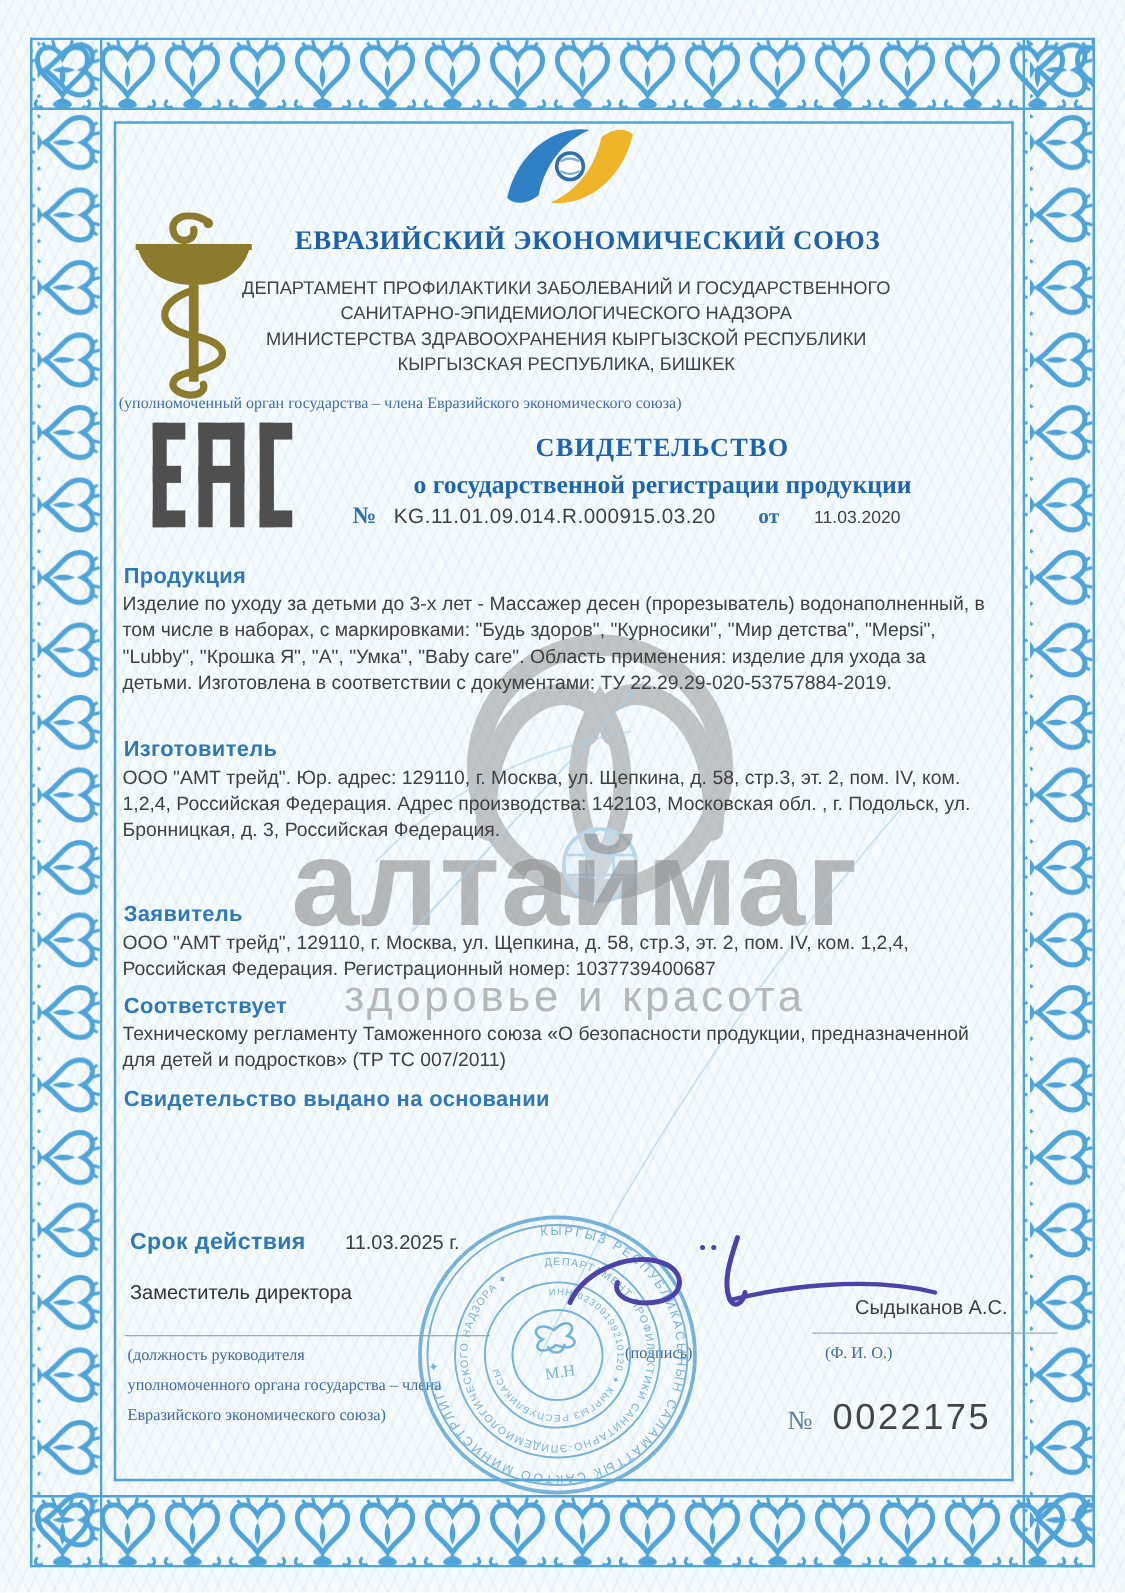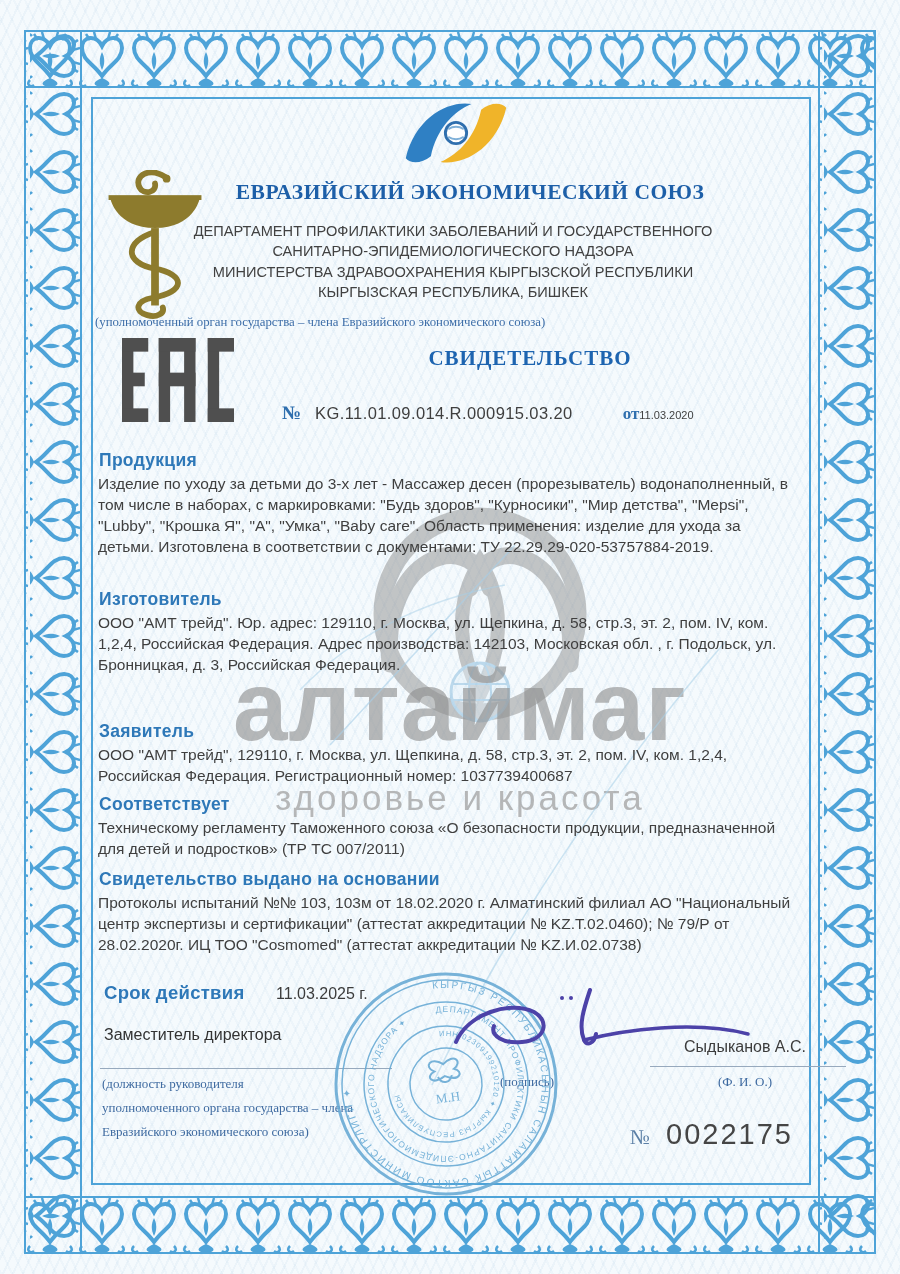--- a/index.html
+++ b/index.html
@@ -27,42 +27,42 @@
     font-family:"Liberation Serif",serif;font-size:12.8px;color:#3c6da8;}
   .doc-title{left:250px;top:346px;width:560px;text-align:center;
     font-family:"Liberation Serif",serif;font-weight:bold;font-size:21px;
     color:#1d64b0;letter-spacing:1px;}
   .doc-subtitle{left:250px;top:377px;width:560px;text-align:center;
     font-family:"Liberation Serif",serif;font-weight:bold;font-size:20.5px;
     color:#1d64b0;}
   .number-row{left:282px;top:402px;display:flex;align-items:baseline;}
   .num-label{font-family:"Liberation Serif",serif;font-weight:bold;font-size:19px;color:#2f6fae;}
   .num-value{font-size:16.5px;color:#3f3f3f;letter-spacing:.4px;margin-left:14px;}
-  .date-label{font-family:"Liberation Serif",serif;font-weight:bold;font-size:17px;color:#2f6fae;margin-left:50px;}
-  .date-value{font-size:11px;color:#3f3f3f;margin-left:0;}
+  .date-label{font-family:"Liberation Serif",serif;font-weight:bold;font-size:17px;color:#2f6fae;margin-left:34px;}
+  .date-value{font-size:14px;color:#3f3f3f;margin-left:28px;}
 
   .section{left:98px;width:702px;}
   .sec-h{margin:1px;font-family:Liberation Sans, sans-serif;font-weight:bold;
     font-size:17.5px;color:#2e78b8;letter-spacing:.3px;}
   .sec-b{margin:3px 0 0 0;font-size:15.5px;line-height:1.35;color:#3f3f3f;}
 
   .validity{left:103px;top:981px;}
   .validity .sec-h{display:inline-block;font-size:18.5px;}
   .validity-value{display:inline-block;margin-left:26px;font-size:16px;color:#3c3c3c;}
 
   .position-title{left:104px;top:1026px;font-size:16px;color:#333333;}
   .sig-line{border-top:1.5px solid #97a9bd;height:0;}
   .line-left{left:100px;top:1068px;width:292px;}
   .line-right{left:650px;top:1066px;width:196px;}
   .caption{font-family:Liberation Serif, serif;font-size:13px;color:#3e6aa0;}
   .cap-l1{left:102px;top:1076px;}
   .cap-l2{left:102px;top:1100px;}
   .cap-l3{left:102px;top:1124px;}
   .cap-sign{left:462px;top:1074px;width:130px;text-align:center;}
-  .cap-fio{left:660px;top:1074px;width:170px;text-align:center;}
+  .cap-fio{left:660px;top:1074px;width:170px;}
   .officer-name{left:660px;top:1038px;width:170px;text-align:center;font-size:16px;color:#3c3c3c;}
 
   .serial{left:630px;top:1118px;display:flex;align-items:baseline;}
   .serial-label{font-family:"Liberation Serif",serif;font-size:21px;color:#5b7fa6;}
   .serial-value{font-size:29px;color:#454545;letter-spacing:2px;margin-left:16px;}
 
   .wm-brand{left:90px;top:650px;width:740px;text-align:center;
     font-weight:bold;font-size:98px;color:#8f8f8f;opacity:.62;letter-spacing:1px;}
   .wm-tagline{left:90px;top:778px;width:740px;text-align:center;
     font-size:35px;color:#9e9e9e;opacity:.72;letter-spacing:3px;}
@@ -176,20 +176,21 @@
         <rect x="71" y="0" width="13" height="80"></rect>
         <rect x="42" y="0" width="42" height="13"></rect>
         <rect x="42" y="33" width="42" height="13"></rect>
       <rect x="98" y="0" width="13" height="80"></rect>
         <rect x="98" y="0" width="30" height="13"></rect>
         <rect x="98" y="67" width="30" height="13"></rect>
     </g>
   </svg>
 
   <div class="content doc-title">СВИДЕТЕЛЬСТВО</div>
+  <div class="content doc-subtitle">о государственной регистрации продукции</div>
   <div class="content number-row">
     <span class="num-label">№</span>
     <span class="num-value">KG.11.01.09.014.R.000915.03.20</span>
     <span class="date-label">от</span>
     <span class="date-value">11.03.2020</span>
   </div>
 
   <div class="content section" style="top:449px;">
     <h3 class="sec-h">Продукция</h3>
     <p class="sec-b">Изделие по уходу за детьми до 3-х лет - Массажер десен (прорезыватель) водонаполненный, в том числе в наборах, с маркировками: "Будь здоров", "Курносики", "Мир детства", "Mepsi", "Lubby", "Крошка Я", "А", "Умка", "Baby care". Область применения: изделие для ухода за детьми. Изготовлена в соответствии с документами: ТУ 22.29.29-020-53757884-2019.</p>
@@ -201,21 +202,20 @@
   <div class="content section" style="top:720px;">
     <h3 class="sec-h">Заявитель</h3>
     <p class="sec-b">ООО "АМТ трейд", 129110, г. Москва, ул. Щепкина, д. 58, стр.3, эт. 2, пом. IV, ком. 1,2,4, Российская Федерация. Регистрационный номер: 1037739400687</p>
   </div>
   <div class="content section" style="top:793px;">
     <h3 class="sec-h">Соответствует</h3>
     <p class="sec-b">Техническому регламенту Таможенного союза «О безопасности продукции, предназначенной для детей и подростков» (ТР ТС 007/2011)</p>
   </div>
   <div class="content section" style="top:868px;">
     <h3 class="sec-h">Свидетельство выдано на основании</h3>
-    <p class="sec-b">Протоколы испытаний №№ 103, 103м от 18.02.2020 г. Алматинский филиал АО "Национальный центр экспертизы и сертификации" (аттестат аккредитации № KZ.Т.02.0460); № 79/Р от 28.02.2020г. ИЦ ТОО "Cosmomed" (аттестат аккредитации № KZ.И.02.0738)</p>
   </div>
 
   <div class="content validity">
     <span class="sec-h">Срок действия</span>
     <span class="validity-value">11.03.2025 г.</span>
   </div>
 
   <div class="content position-title">Заместитель директора</div>
   <div class="content sig-line line-left"></div>
   <div class="content sig-line line-right"></div>

